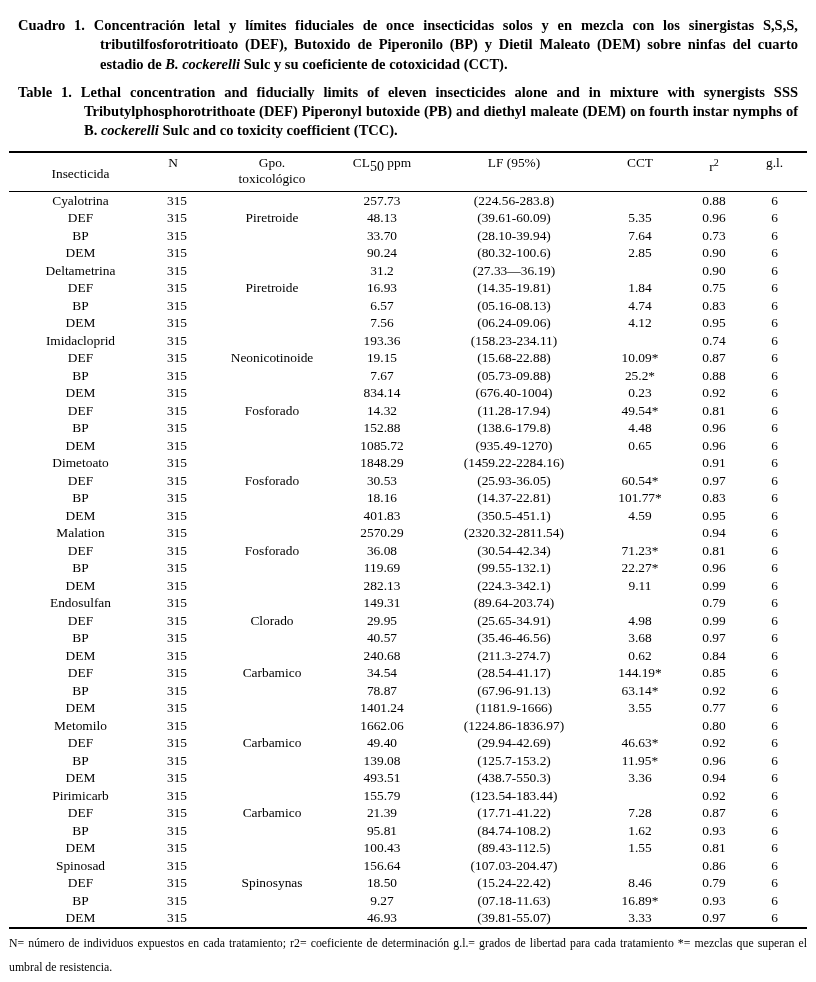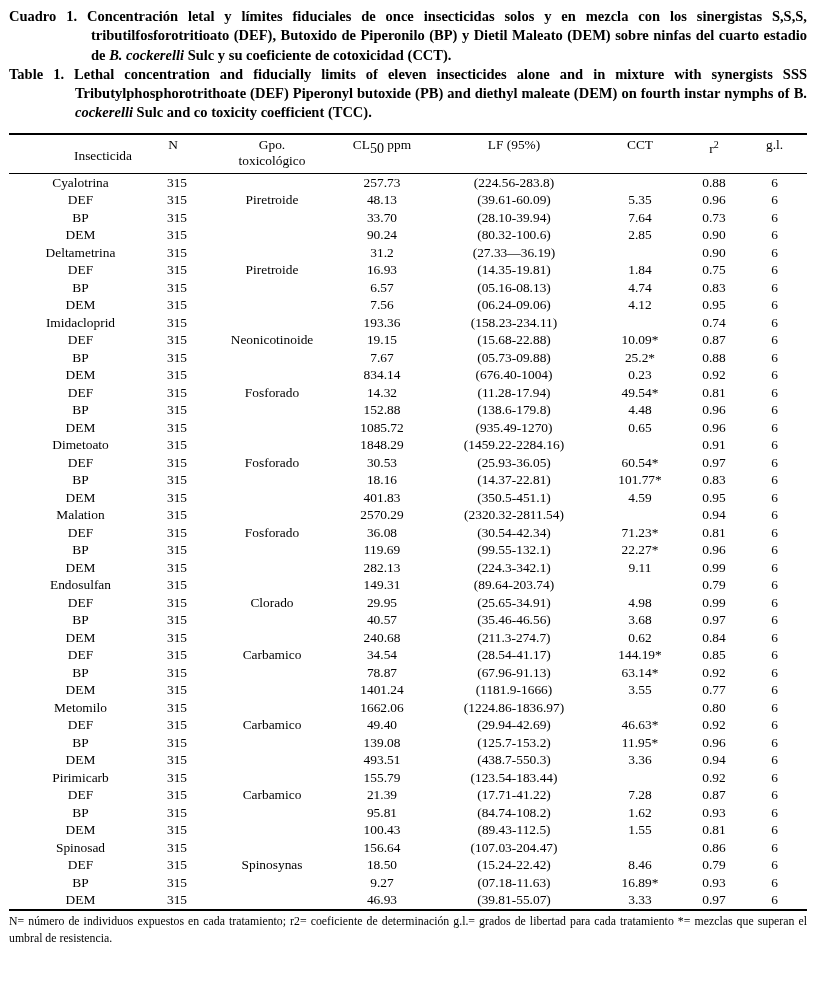--- a/index.html
+++ b/index.html
@@ -8,21 +8,21 @@
     background: #ffffff;
     color: #000000;
     width: 816px;
     height: 982px;
     overflow: hidden;
     font-family: "Liberation Serif", serif;
   }
   .page { padding: 7px 9px 0 9px; }
 
   .caption {
-    margin: 0;
+    margin: 9px;
     font-weight: bold;
     font-size: 14.5px;
     line-height: 19.3px;
     text-align: justify;
   }
   .caption.es { padding-left: 82px; text-indent: -82px; }
   .caption.en { padding-left: 66px; text-indent: -66px; }
   .caption .species { font-style: italic; }
 
   table.data {
@@ -44,39 +44,39 @@
   col.w-gl    { width: 65px;  }
 
   thead tr { border-bottom: 1.5px solid #000; height: 38px; }
   th {
     font-weight: normal;
     vertical-align: top;
     padding: 2px 0 3px 0;
     text-align: center;
     line-height: 16.5px;
   }
-  th.h-name { text-align: right; padding-left: 20px; padding-top: 13px; }
+  th.h-name { text-align: center; padding-left: 20px; padding-top: 13px; }
   th sub { font-size: 14px; }
   th sup { font-size: 10px; }
 
   td {
     height: 17.5px;
     line-height: 17.5px;
     padding: 0;
     white-space: nowrap;
     overflow: hidden;
     text-align: center;
   }
   td.c-name { text-align: center; padding-left: 20px; }
   td.c-n    { text-align: center; padding-left: 8px; }
 
   .footnote {
     margin: 2px 0 0 0;
     font-size: 11.8px;
-    line-height: 17px;
+    line-height: 24px;
     text-align: justify;
     font-weight: normal;
   }
 </style>
 </head>
 <body>
 
 <div class="page">
 
   <p class="caption es"><span>Cuadro 1.</span><span> Concentración letal y límites fiduciales de once insecticidas solos y en mezcla con los sinergistas S,S,S, tributilfosforotritioato (DEF), Butoxido de Piperonilo (BP) y Dietil Maleato (DEM) sobre ninfas del cuarto estadio de </span><span class="species">B. cockerelli</span><span> Sulc y su coeficiente de cotoxicidad (CCT).</span></p>

